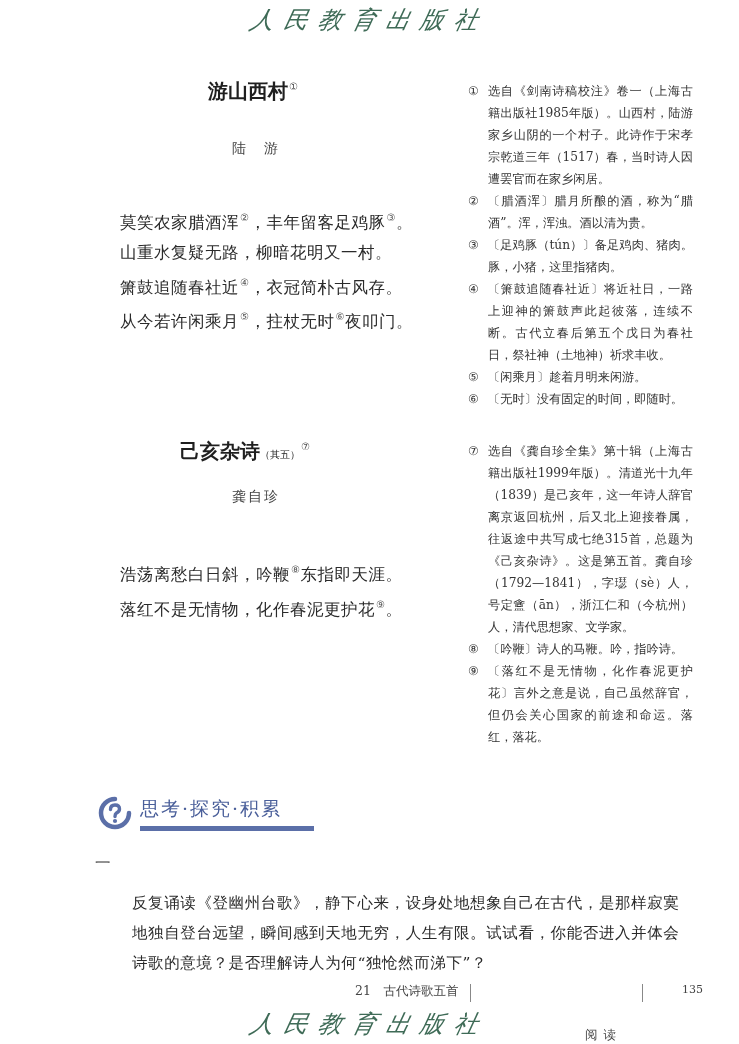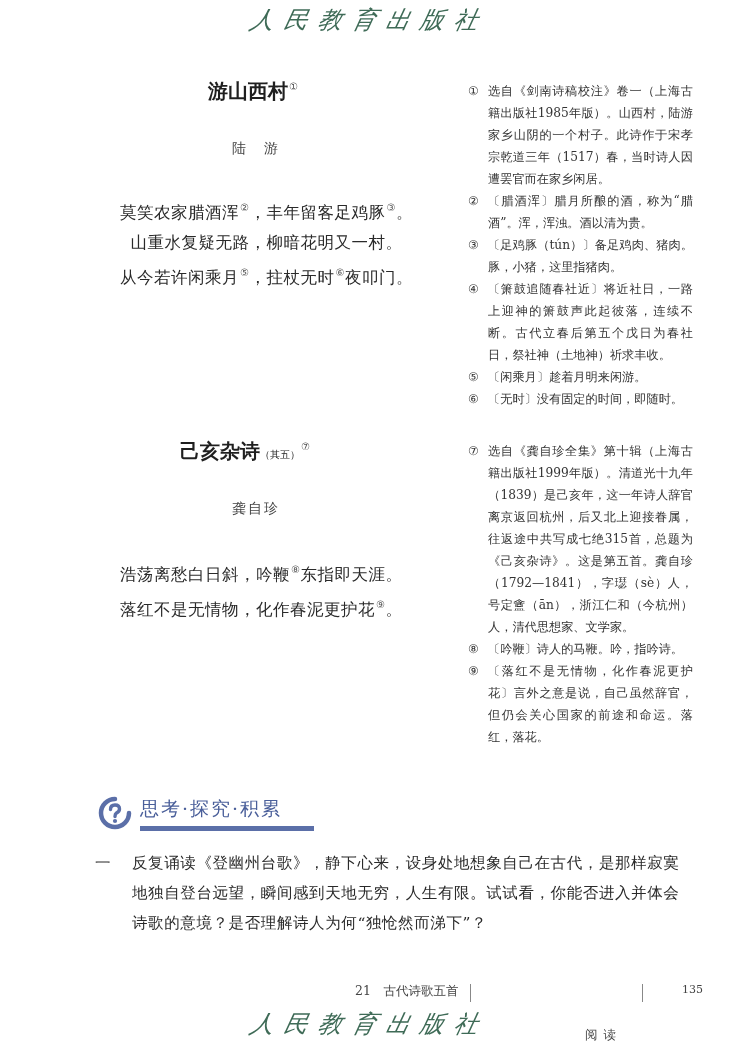--- a/index.html
+++ b/index.html
@@ -56,21 +56,21 @@
     .section-bar {
       position: absolute; left: 45px; top: 36px; width: 174px; height: 5px;
       background: #5b6fa8;
     }
 
     .question {
       position: absolute; left: 95px; top: 848px; width: 600px;
       font-size: 15.5px; line-height: 30px; color: #2a2a2a;
     }
     .question .qnum { position: absolute; left: 0; top: 0; }
-    .question .qtext { margin-left: 37px; letter-spacing: 0.6px; }
+    .question .qtext { margin-left: 37px; letter-spacing: 0.6px; margin-top: 40px; }
 
     .footer {
       position: absolute; top: 983px; left: 0; width: 739px; height: 20px;
       font-size: 12.5px; color: #444; padding-left: 28px;
     }
     .footer .lesson { position: absolute; left: 355px; }
     .footer .div1 { position: absolute; left: 470px; top: 1px; width: 1px; height: 18px; background: #888; }
     .footer .unit { position: absolute; left: 585px; letter-spacing: 6px; margin-top: 44px; }
     .footer .div2 { position: absolute; left: 642px; top: 1px; width: 1px; height: 18px; background: #888; }
     .footer .page { position: absolute; left: 682px; font-size: 11px; }
@@ -78,26 +78,29 @@
 </head>
 <body>
 
 <div class="brand top">人民教育出版社</div>
 
 <div class="poem-title" style="left:208px; top:78px;">
   <span>游山西村</span><span class="sup">①</span>
 </div>
 <div class="author" style="left:232px; top:140px;">陆　游</div>
 
-<div class="verse" style="top:193px;text-align:center;">
+<div class="verse" style="top:203px;">
   <div class="line">
     <span>莫笑农家腊酒浑</span><span class="sup">②</span><span>，丰年留客足鸡豚</span><span class="sup">③</span><span>。</span>
   </div>
   <div class="line">
     <span>山重水复疑无路，柳暗花明又一村。</span>
+  </div>
+  <div class="line">
+    <span>箫鼓追随春社近</span><span class="sup">④</span><span>，衣冠简朴古风存。</span>
   </div>
   <div class="line">
     <span>从今若许闲乘月</span><span class="sup">⑤</span><span>，拄杖无时</span><span class="sup">⑥</span><span>夜叩门。</span>
   </div>
 </div>
 
 <div class="notes" style="top:80px;">
   <div class="note">
       <span class="num">①</span>
       <span class="txt">选自《剑南诗稿校注》卷一（上海古籍出版社1985年版）。山西村，陆游家乡山阴的一个村子。此诗作于宋孝宗乾道三年（1517）春，当时诗人因遭罢官而在家乡闲居。</span>
@@ -120,21 +123,21 @@
     </div>
   <div class="note">
       <span class="num">⑥</span>
       <span class="txt">〔无时〕没有固定的时间，即随时。</span>
     </div>
 </div>
 
 <div class="poem-title" style="left:180px; top:438px;">
   <span>己亥杂诗</span><span class="sub">（其五）</span><span class="sup">⑦</span>
 </div>
-<div class="author" style="left:232px; top:500px;font-family:Liberation Serif, serif;">龚自珍</div>
+<div class="author" style="left:232px; top:488px;font-family:Liberation Serif, serif;">龚自珍</div>
 
 <div class="verse" style="top:555px;">
   <div class="line">
     <span>浩荡离愁白日斜，吟鞭</span><span class="sup">⑧</span><span>东指即天涯。</span>
   </div>
   <div class="line">
     <span>落红不是无情物，化作春泥更护花</span><span class="sup">⑨</span><span>。</span>
   </div>
 </div>
 

